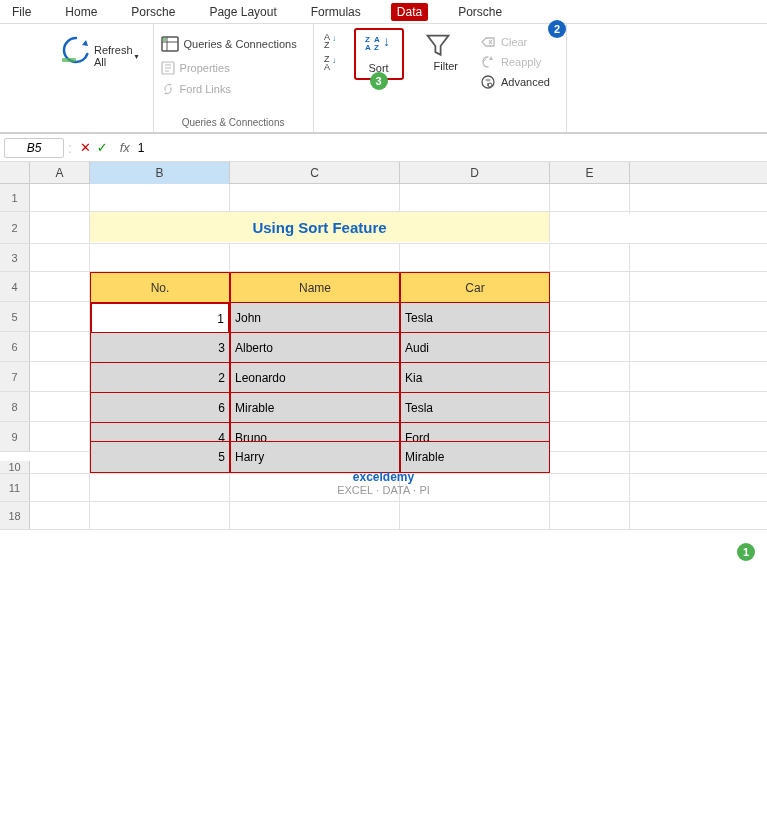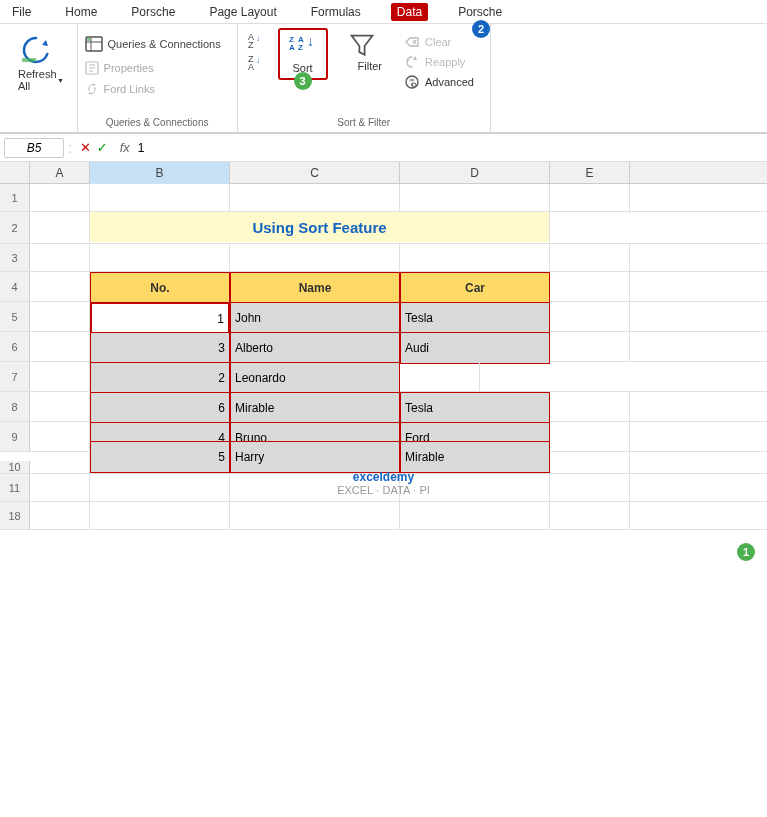--- a/index.html
+++ b/index.html
@@ -24,25 +24,26 @@
     .menu-item.active {
       background: #c00000;
       color: #fff;
       padding: 2px 6px;
       border-radius: 2px;
     }
 
     
     .refresh-btn {
       display: flex;
-      flex-direction: column;
-      align-items: flex-start;
+      flex-direction: row;
+      align-items: flex-end;
       cursor: pointer;
       padding: 4px 6px;
       border-radius: 3px;
+      margin-left: 40px;
     }
     .refresh-label {
       font-size: 11px;
       color: #333;
       display: flex;
       align-items: center;
       gap: 2px;
     }
     .dropdown-arrow { font-size: 8px; }
     .sort-main-btn {
@@ -208,21 +209,21 @@
     
     .title-cell {
       background: #fffacc;
       font-weight: bold;
       color: #1565c0;
       font-size: 16px;
       justify-content: center;
     }
     .header-cell {
       background: #ffd966;
-      font-weight: bold;
+      font-weight: normal;
       color: #333;
       border: 1px solid #c00000;
       justify-content: center;
     }
     .data-cell {
       background: #d9d9d9;
       border: 1px solid #c00000;
     }
     .data-cell-white {
       background: #fff;
@@ -491,21 +492,20 @@
         <svg width="16" height="16" viewBox="0 0 16 16">
           <circle cx="8" cy="8" r="6" fill="none" stroke="#555" stroke-width="1.3"></circle>
           <path d="M5 6 Q8 3 11 6 Q8 9 5 6" fill="#555" opacity="0.5"></path>
           <line x1="8" y1="9" x2="8" y2="12" stroke="#555" stroke-width="1.2"></line>
           <circle cx="10" cy="11" r="2" fill="none" stroke="#555" stroke-width="1"></circle>
         </svg>
         <span>Advanced</span>
       </div>
     </div>
 
-    <div class="group-label-bottom" style="position:absolute;bottom:4px;left:0;right:0;text-align:center;font-size:10px;color:#666;">Sort &amp; Filter</div>
   </div>
 
 </div>
 
 <div class="formula-bar">
   <input class="cell-ref" type="text" value="B5" style="">
   <span class="formula-divider">:</span>
   <div class="formula-icons">
     <span style="cursor:pointer;color:#c00;">✕</span>
     <span style="cursor:pointer;color:#090;">✓</span>
@@ -575,20 +575,21 @@
       <div class="cell cell-c data-cell">Alberto</div>
       <div class="cell cell-d data-cell">Audi</div>
       <div class="cell cell-e"></div>
     </div>
 
     <div class="spreadsheet-row" style="height:30px;">
       <div class="row-num">7</div>
       <div class="cell cell-a"></div>
       <div class="cell cell-b data-cell cell-right">2</div>
       <div class="cell cell-c data-cell">Leonardo</div>
+      <div class="cell cell-d data-cell">Kia</div>
       <div class="cell cell-e"></div>
     </div>
 
     <div class="spreadsheet-row" style="height:30px;">
       <div class="row-num">8</div>
       <div class="cell cell-a"></div>
       <div class="cell cell-b data-cell cell-right">6</div>
       <div class="cell cell-c data-cell">Mirable</div>
       <div class="cell cell-d data-cell">Tesla</div>
       <div class="cell cell-e"></div>

